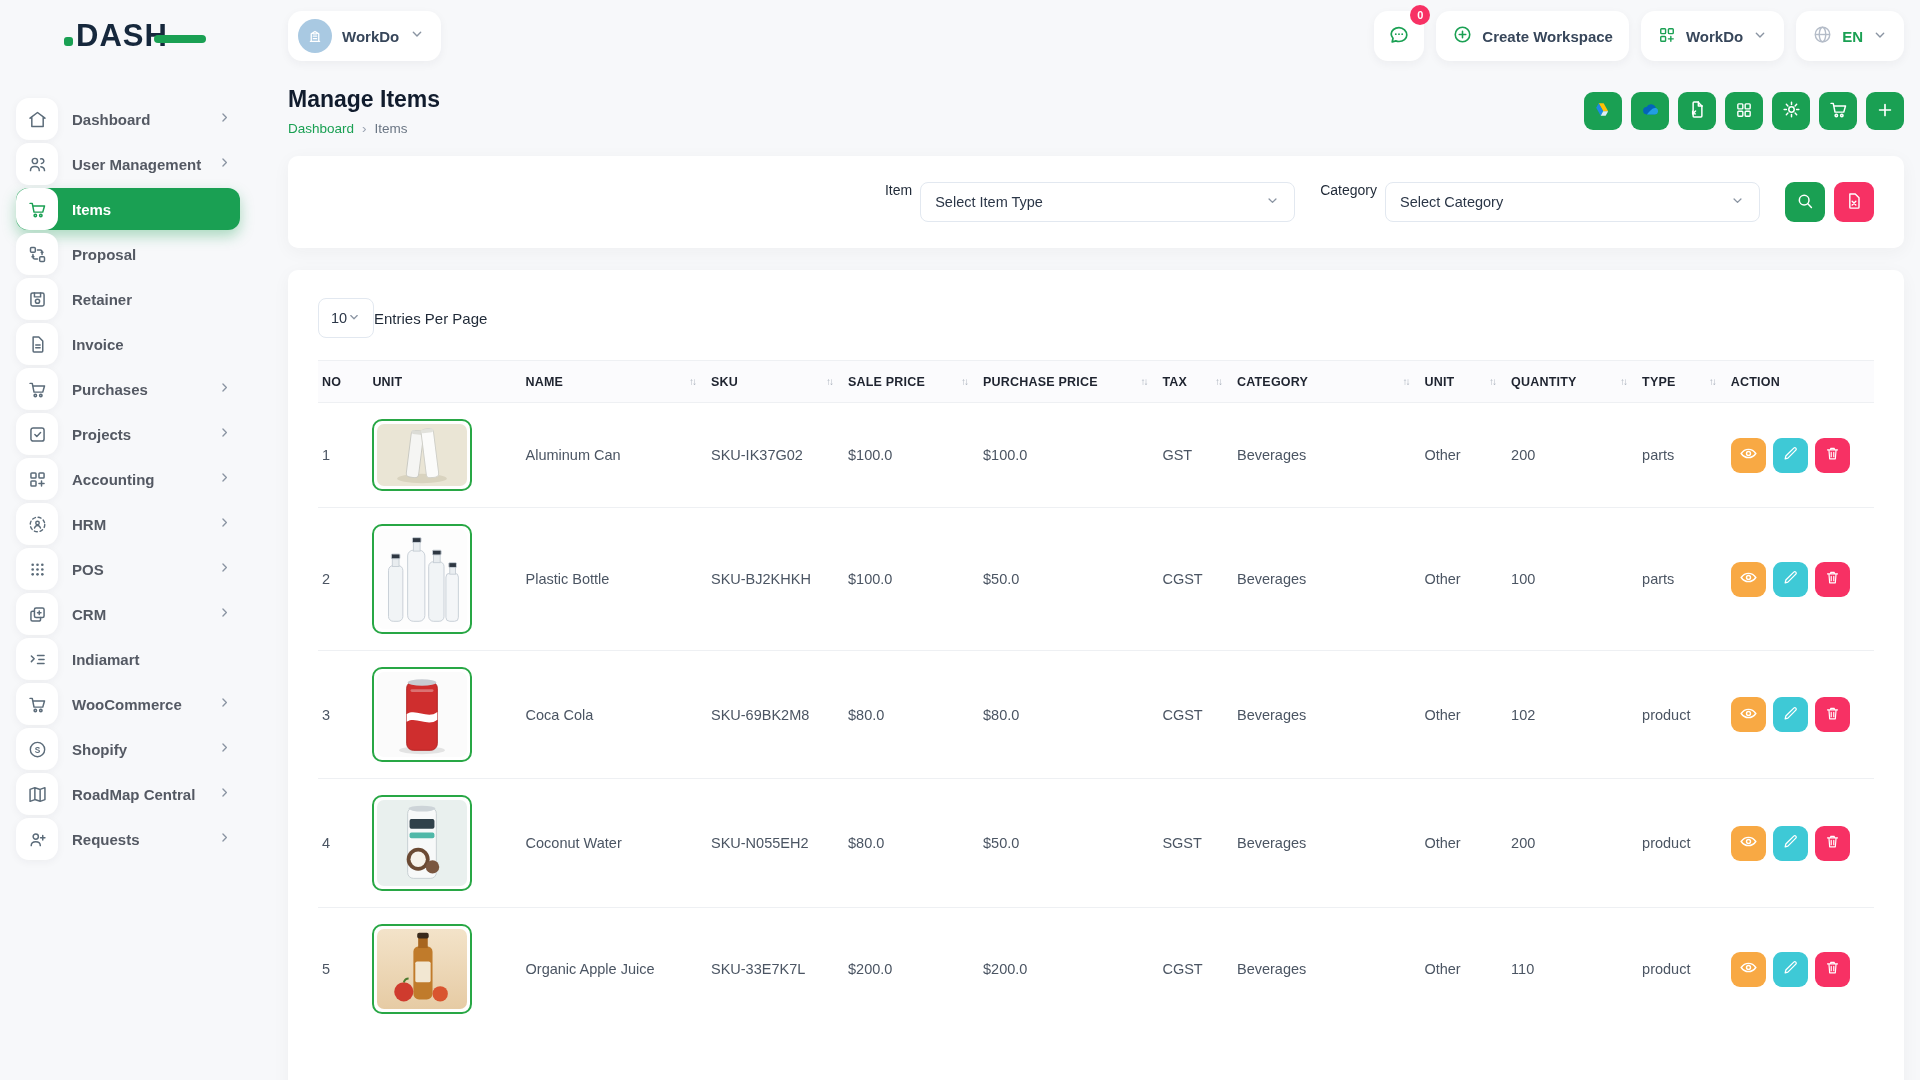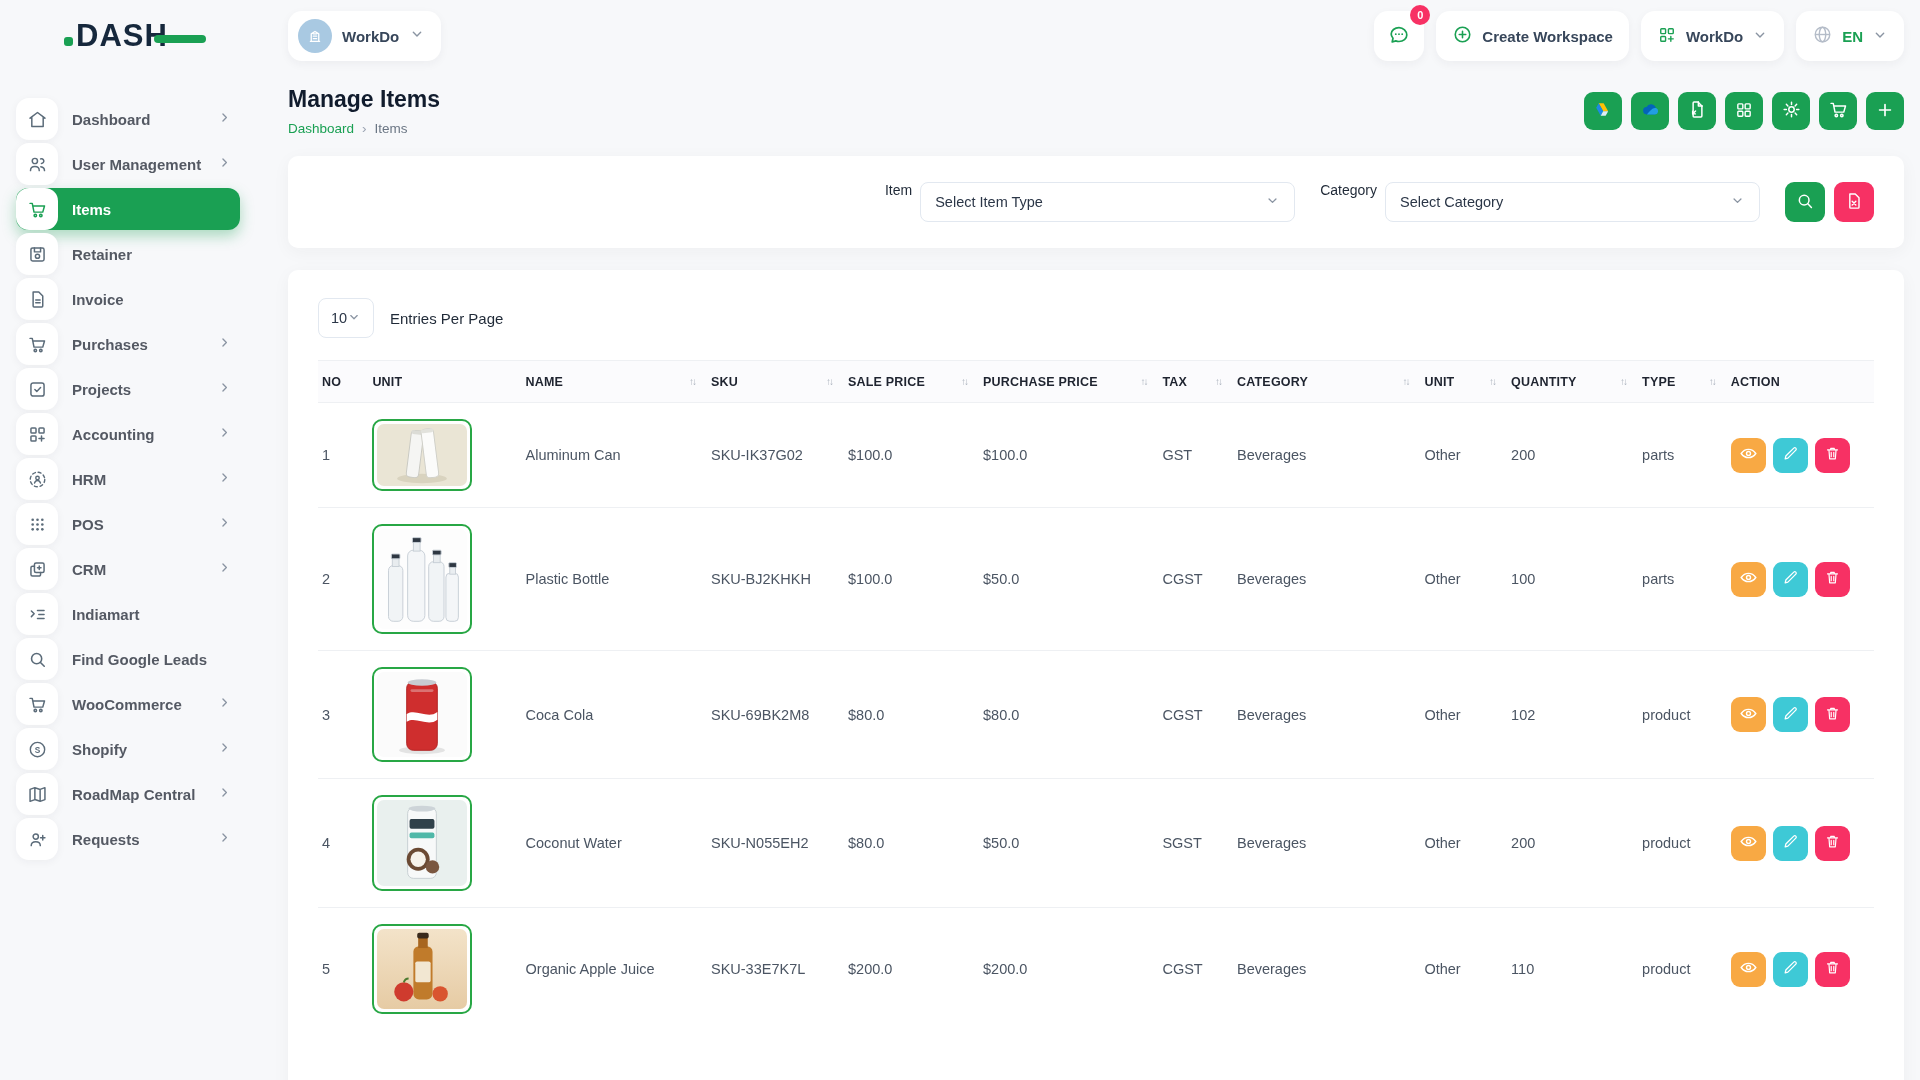--- a/index.html
+++ b/index.html
@@ -55,21 +55,21 @@
   .f-label { font-size:14px; color:#1f2937; }
   .f-select { width:375px; height:40px; border:1px solid #e2e8f0; border-radius:8px; display:flex; align-items:center; justify-content:space-between; padding:0 14px; font-size:14.5px; color:#2b3647; cursor:pointer; background:#fff; }
   .f-btns { display:flex; gap:9px; }
   .sq-btn { width:40px; height:40px; border:none; border-radius:9px; color:#fff; display:flex; align-items:center; justify-content:center; cursor:pointer; }
   .bg-green { background:#1aa053; } .bg-pink { background:#f73164; }
   .bg-teal { background:#3ec9d6; } .bg-orange { background:#f8a944; }
 
   .table-card { margin-top:22px; padding:28px 30px 30px 30px; height:900px; }
   .tc-controls { display:flex; align-items:center; }
   .entries-select { width:56px; height:40px; border:1px solid #e2e8f0; border-radius:8px; display:flex; align-items:center; justify-content:space-between; padding:0 22px 0 12px; font-size:14.5px; color:#2b3647; background:#fff; cursor:pointer; }
-  .entries-label { margin-left:16px; font-size:15px; color:#1f2937; }
+  .entries-label { font-size:15px; color:#1f2937; }
   .tc-right { margin-left:auto; display:flex; align-items:center; gap:9px; }
   .sm-btn { width:36px; height:36px; border:none; border-radius:9px; color:#fff; display:flex; align-items:center; justify-content:center; cursor:pointer; }
   .search-input { margin-left:20px; width:178px; height:42px; border:1px solid #dfe5ec; border-radius:10px; padding:0 14px; font-size:14.5px; color:#2b3647; outline:none; font-family:"Liberation Sans",sans-serif; background:#fff; }
   .search-input::placeholder { color:#8b95a4; }
 
   
   table { width:100%; border-collapse:collapse; table-layout:fixed; margin-top:22px; }
   thead th { background:#fbfbfd; border-top:1px solid #eef0f3; border-bottom:1px solid #eef0f3; height:42px; font-size:12.5px; font-weight:700; color:#1f2430; text-align:left; padding:0 4px; letter-spacing:.2px; }
   thead th .th-in { display:flex; align-items:center; justify-content:space-between; }
   .sort { font-size:10px; color:#a8b0bc; letter-spacing:-2px; padding-right:8px; cursor:pointer; }
@@ -382,20 +382,28 @@
         <span class="side-ic">
           <svg width="21" height="21">
             <use href="#i-cart"></use>
           </svg>
         </span>
         <span class="side-label">Items</span>
       </div>
     <div class="side-item">
         <span class="side-ic">
           <svg width="21" height="21">
+            <use href="#i-flow"></use>
+          </svg>
+        </span>
+        <span class="side-label">Proposal</span>
+      </div>
+    <div class="side-item">
+        <span class="side-ic">
+          <svg width="21" height="21">
             <use href="#i-floppy"></use>
           </svg>
         </span>
         <span class="side-label">Retainer</span>
       </div>
     <div class="side-item">
         <span class="side-ic">
           <svg width="21" height="21">
             <use href="#i-file"></use>
           </svg>
@@ -468,28 +476,20 @@
             <use href="#i-chevr"></use>
           </svg></span>
       </div>
     <div class="side-item">
         <span class="side-ic">
           <svg width="21" height="21">
             <use href="#i-indent"></use>
           </svg>
         </span>
         <span class="side-label">Indiamart</span>
-      </div>
-    <div class="side-item">
-        <span class="side-ic">
-          <svg width="21" height="21">
-            <use href="#i-searchg"></use>
-          </svg>
-        </span>
-        <span class="side-label">Find Google Leads</span>
       </div>
     <div class="side-item">
         <span class="side-ic">
           <svg width="21" height="21">
             <use href="#i-cart"></use>
           </svg>
         </span>
         <span class="side-label">WooCommerce</span>
         <span class="side-chev"><svg width="15" height="15">
             <use href="#i-chevr"></use>

